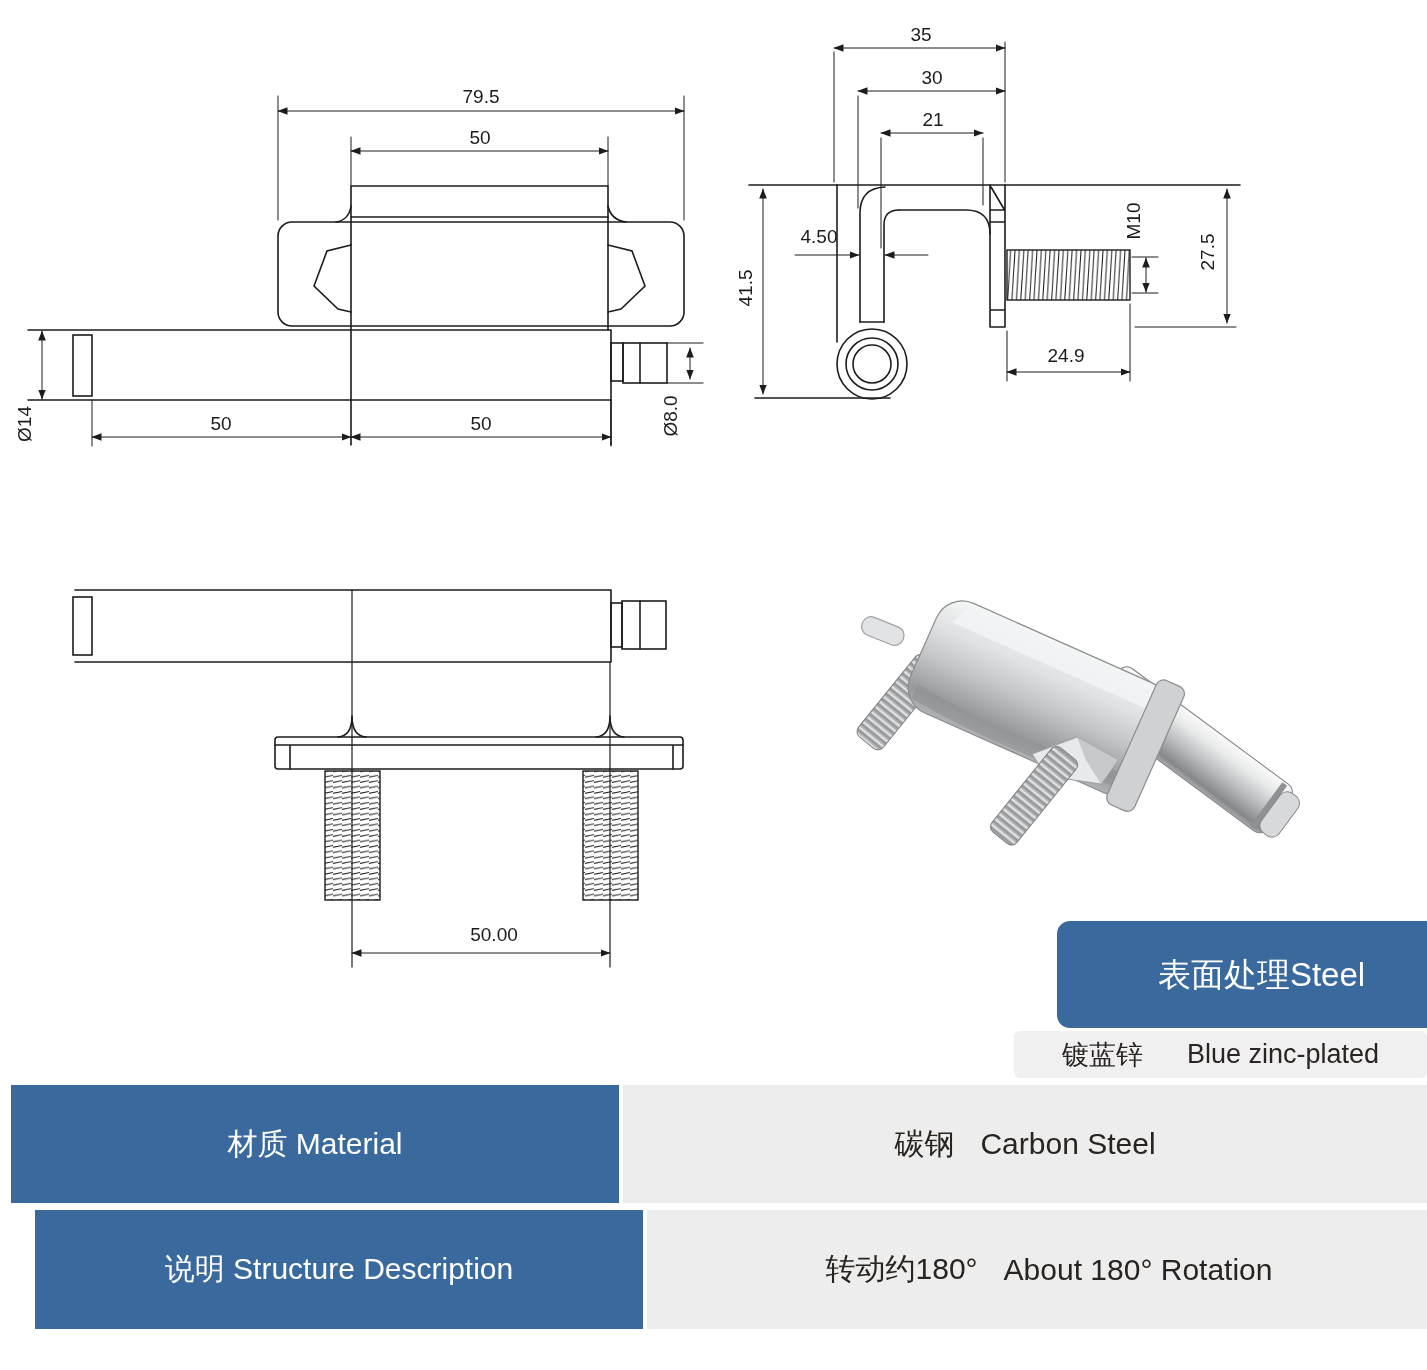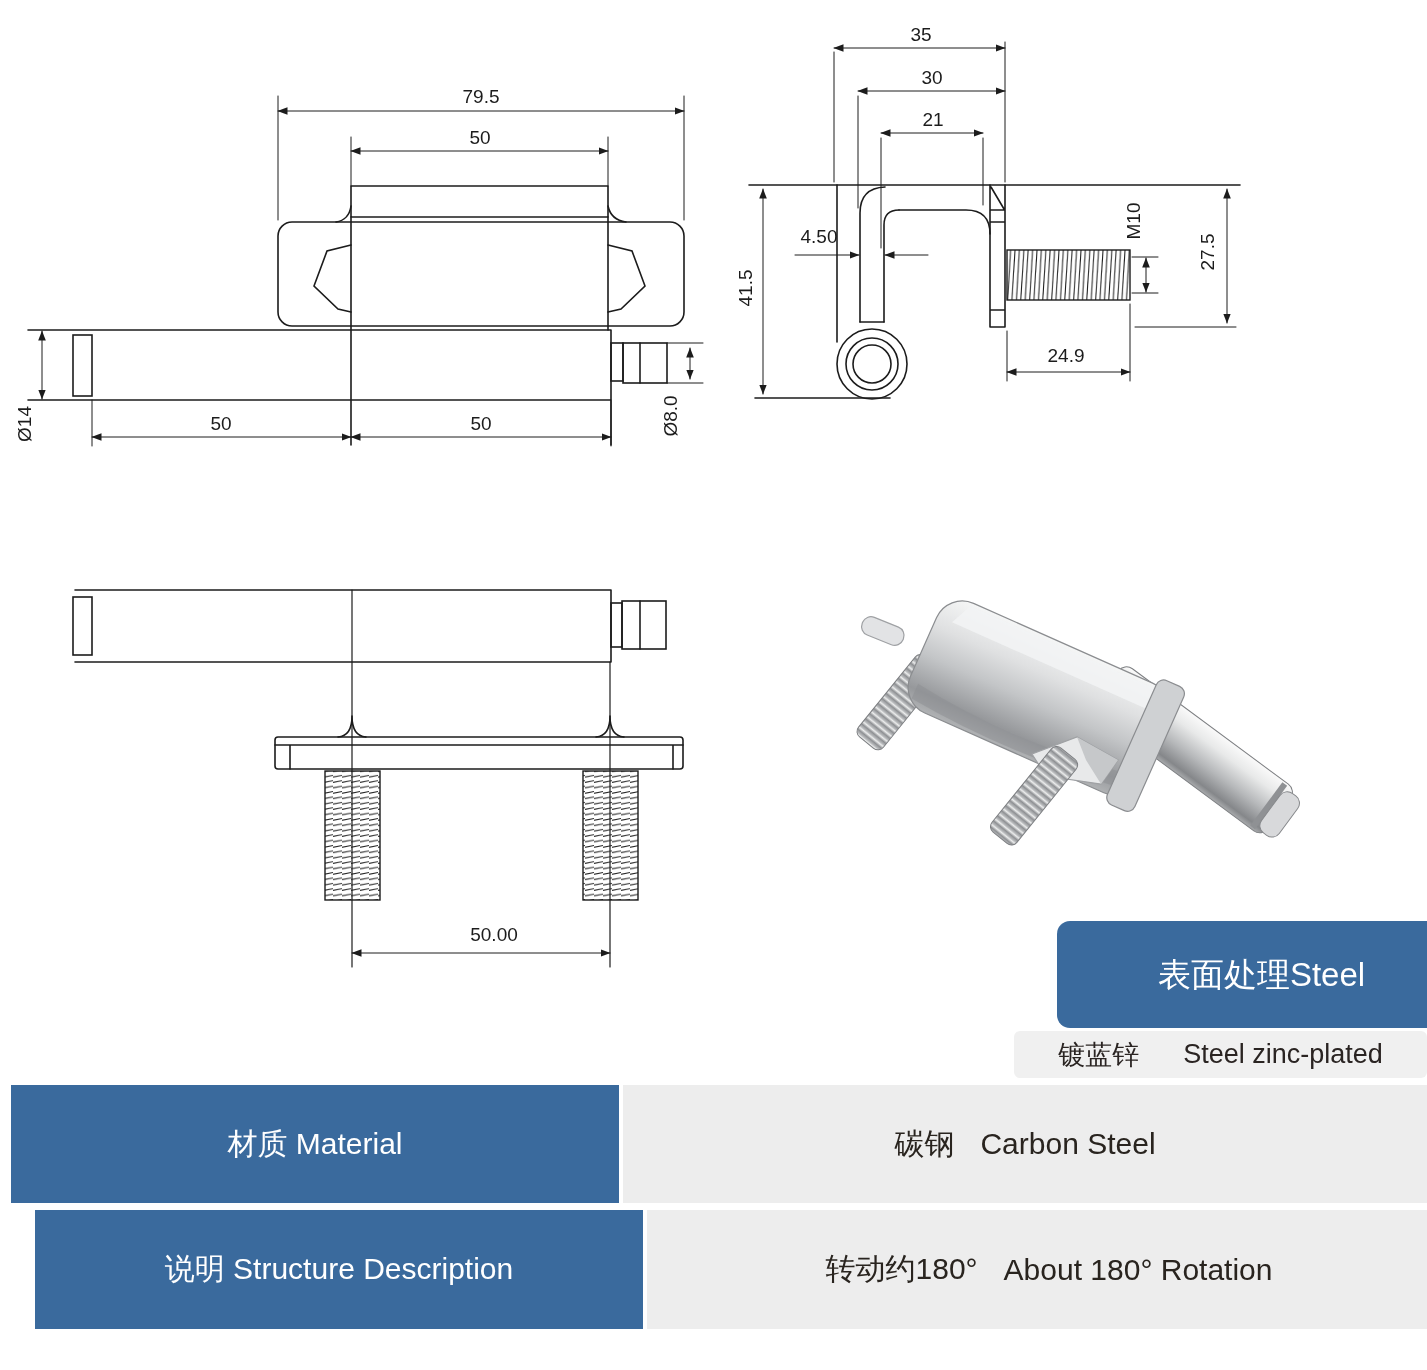--- a/index.html
+++ b/index.html
@@ -201,21 +201,21 @@
     </g>
   </g>
 </svg>
 
 <div class="finish-box">
   <div class="t1">表面处理</div>
   <div class="t2">Steel</div>
 </div>
 <div class="finish-strip">
   <span>镀蓝锌</span>
-  <span>Steel zinc-plated</span>
+  <span>Blue zinc-plated</span>
 </div>
 
 <div class="spec-row row1">
   <div class="cell cell-value">
     <span>碳钢</span>
     <span>Carbon Steel</span>
   </div>
   <div class="cell cell-label">材质 Material</div>
 </div>
 <div class="spec-row row2">

